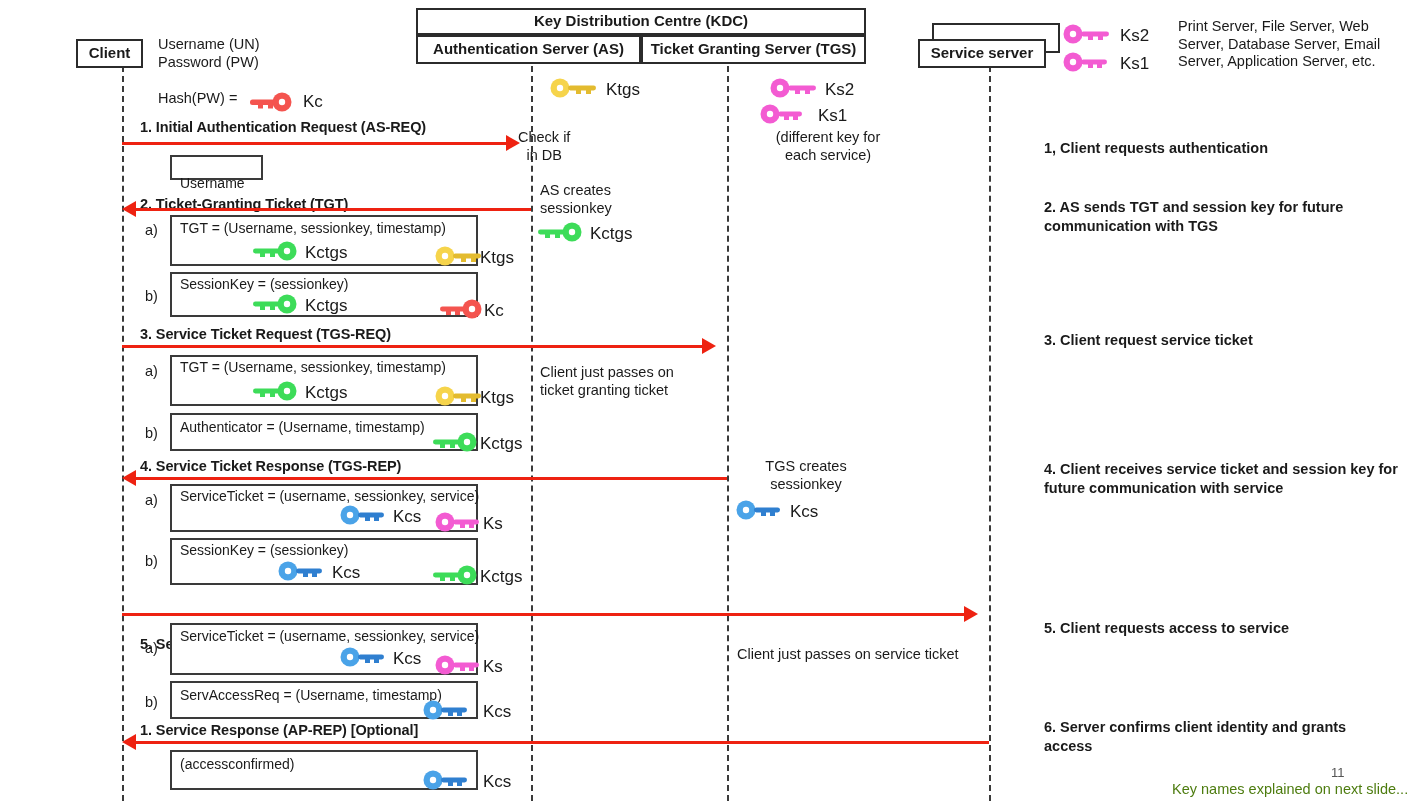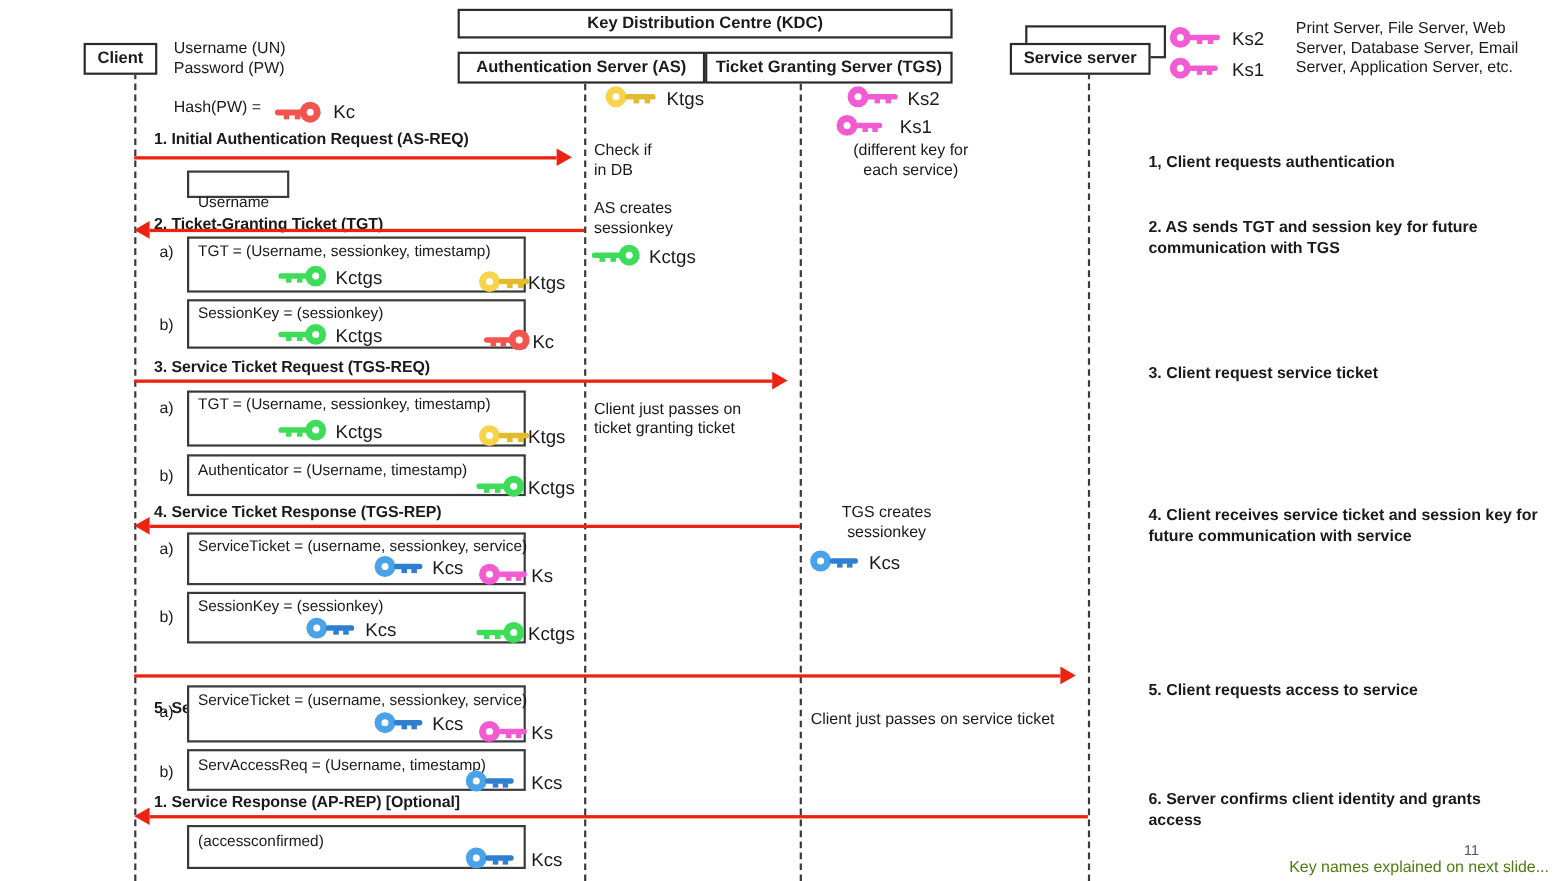--- a/index.html
+++ b/index.html
@@ -27,21 +27,21 @@
     font-weight: bold;
     font-size: 15px;
     display: flex;
     align-items: center;
     justify-content: center;
     box-sizing: border-box;
     text-align: center;
     line-height: 1.1;
   }
   .kdc-title { font-size: 15px; }
-  .kdc-sub   { font-size: 15px; margin-top: 12px; }
+  .kdc-sub   { font-size: 15px; }
 
   
   .lifeline {
     border-left: 2px dashed #3a3a3a;
     width: 0;
   }
 
   
   .arrow-line {
     height: 0;
@@ -161,21 +161,21 @@
     <svg width="50" height="20" viewBox="0 0 50 20">
       <circle cx="10" cy="10" r="9.5" fill="#f6d44b"></circle>
       <circle cx="10" cy="10" r="3.2" fill="#ffffff"></circle>
       <rect x="18" y="7.5" width="28" height="5" rx="2.4" fill="#e3bb2f"></rect>
       <rect x="26" y="12" width="5" height="4" fill="#e3bb2f"></rect>
       <rect x="36" y="12" width="5" height="4" fill="#e3bb2f"></rect>
     </svg>
   </div>
   <div class="key-label" style="left:606px; top:80px;">Ktgs</div>
 
-  <div class="abs plain" style="left:540px; top:129px;">Check if
+  <div class="abs plain" style="left:518px; top:129px;text-align:center;">Check if
  in DB</div>
 
   <div class="abs plain" style="left:540px; top:182px;">AS creates
 sessionkey</div>
 
   <div class="keyg" style="left:538px; top:222px;">
     <svg width="48" height="20" viewBox="0 0 48 20">
       <rect x="0" y="7.5" width="28" height="5" rx="2.4" fill="#3ddc59"></rect>
       <rect x="7" y="12" width="5" height="4" fill="#3ddc59"></rect>
       <rect x="17" y="12" width="5" height="4" fill="#3ddc59"></rect>

